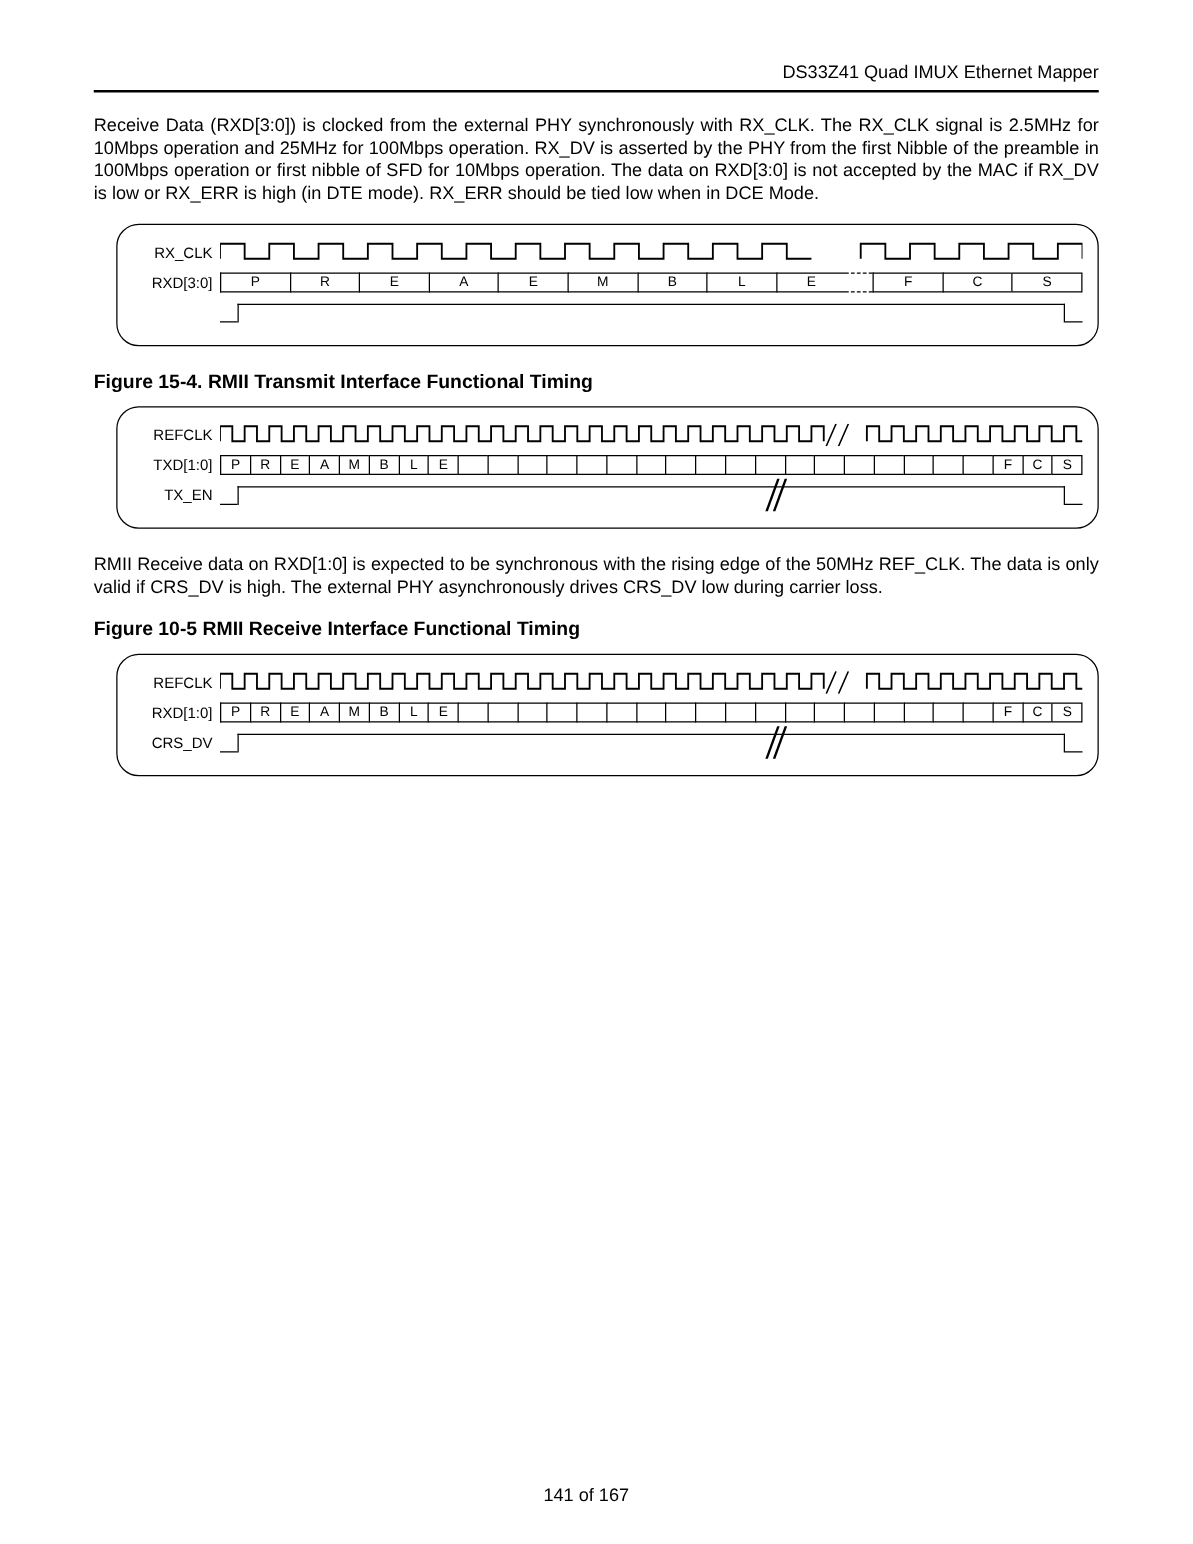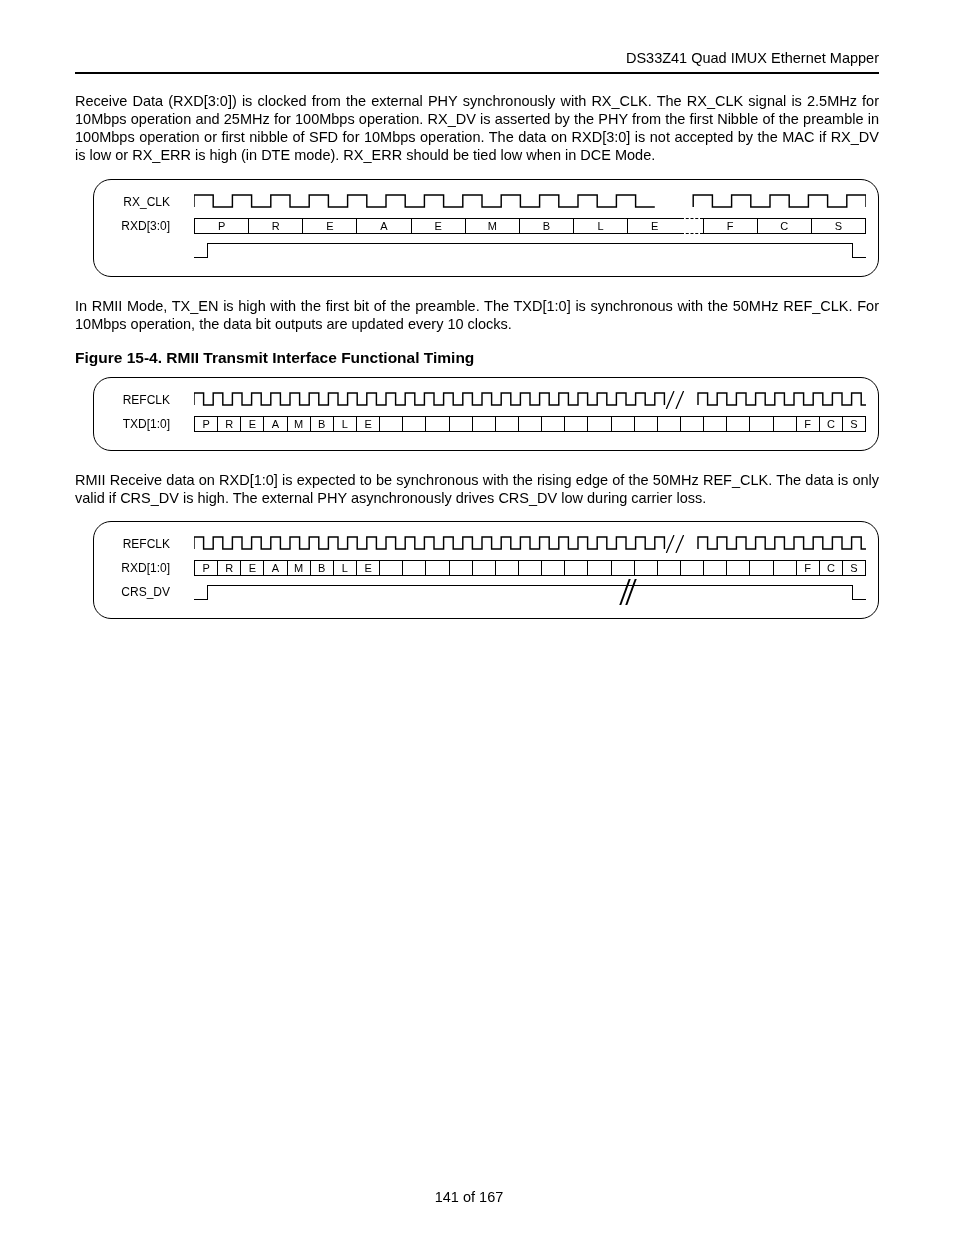--- a/index.html
+++ b/index.html
@@ -39,21 +39,21 @@
     margin:16px 0 10px 0;
   }
   .diagram{
     border:1.5px solid #000;
     border-radius:18px;
     padding:10px 12px 14px 12px;
     margin:8px 0 20px 18px;
     position:relative;
     font-size:12px;
   }
-  .sig-row{display:flex;align-items:center;height:24px;gap:20px;}
+  .sig-row{display:flex;align-items:center;height:24px;gap:2px;}
   .sig-label{width:64px;text-align:right;font-size:12px;padding-right:4px;white-space:nowrap;}
   .wave{flex:1;height:18px;}
   .cells{flex:1;display:flex;height:16px;}
   .cell{
     flex:1;
     border:1px solid #000;
     border-right:none;
     display:flex;align-items:center;justify-content:center;
     font-size:11px;
     min-width:0;
@@ -111,21 +111,20 @@
     <div class="sig-row">
       <div class="sig-label"></div>
       <div class="enable">
         <div class="enable-low-l"></div>
           <div class="enable-line"></div>
           <div class="enable-low-r"></div>
       </div>
     </div>
   </div>
 
-  <p class="para">In RMII Mode, TX_EN is high with the first bit of the preamble. The TXD[1:0] is synchronous with the 50MHz REF_CLK. For 10Mbps operation, the data bit outputs are updated every 10 clocks.</p>
 
   <div class="fig-title">Figure 15-4. RMII Transmit Interface Functional Timing</div>
   <div class="diagram">
     <div class="sig-row">
       <div class="sig-label">REFCLK</div>
       <svg class="wave" viewBox="0 0 700 18" preserveAspectRatio="none">
         <path d="M0 14 L0 2 L10 2 L10 14 L20 14 L20 2 L30 2 L30 14 L40 14 L40 2 L50 2 L50 14 L60 14 L60 2 L70 2 L70 14 L80 14 L80 2 L90 2 L90 14 L100 14 L100 2 L110 2 L110 14 L120 14 L120 2 L130 2 L130 14 L140 14 L140 2 L150 2 L150 14 L160 14 L160 2 L170 2 L170 14 L180 14 L180 2 L190 2 L190 14 L200 14 L200 2 L210 2 L210 14 L220 14 L220 2 L230 2 L230 14 L240 14 L240 2 L250 2 L250 14 L260 14 L260 2 L270 2 L270 14 L280 14 L280 2 L290 2 L290 14 L300 14 L300 2 L310 2 L310 14 L320 14 L320 2 L330 2 L330 14 L340 14 L340 2 L350 2 L350 14 L360 14 L360 2 L370 2 L370 14 L380 14 L380 2 L390 2 L390 14 L400 14 L400 2 L410 2 L410 14 L420 14 L420 2 L430 2 L430 14 L440 14 L440 2 L450 2 L450 14 L460 14 L460 2 L470 2 L470 14 L480 14 L480 2 L490 2 L490 14 M525 14 L525 2 L535 2 L535 14 L545 14 L545 2 L555 2 L555 14 L565 14 L565 2 L575 2 L575 14 L585 14 L585 2 L595 2 L595 14 L605 14 L605 2 L615 2 L615 14 L625 14 L625 2 L635 2 L635 14 L645 14 L645 2 L655 2 L655 14 L665 14 L665 2 L675 2 L675 14 L685 14 L685 2 L695 2 L695 14 L700 14" fill="none" stroke="#000" stroke-width="1.5"></path>
         <path d="M500 0 L492 18 M510 0 L502 18" stroke="#000" stroke-width="1.3"></path>
       </svg>
     </div>
@@ -156,24 +155,37 @@
           <div class="cell"></div>
           <div class="cell"></div>
           <div class="cell"></div>
           <div class="cell"></div>
           <div class="cell"></div>
           <div class="cell">F</div>
           <div class="cell">C</div>
           <div class="cell">S</div>
         </div>
     </div>
+    <div class="sig-row">
+      <div class="sig-label">TX_EN</div>
+      <div class="enable">
+        <div class="enable-low-l"></div>
+          <div class="enable-line"></div>
+          <div class="enable-low-r"></div>
+        <div class="slashgap" style="left:63.5%">
+            <span></span>
+            <span></span>
+          </div>
+      </div>
+    </div>
   </div>
 
   <p class="para">RMII Receive data on RXD[1:0] is expected to be synchronous with the rising edge of the 50MHz REF_CLK. The data is only valid if CRS_DV is high. The external PHY asynchronously drives CRS_DV low during carrier loss.</p>
 
+  <div class="fig-title">Figure 10-5 RMII Receive Interface Functional Timing</div>
   <div class="diagram">
     <div class="sig-row">
       <div class="sig-label">REFCLK</div>
       <svg class="wave" viewBox="0 0 700 18" preserveAspectRatio="none">
         <path d="M0 14 L0 2 L10 2 L10 14 L20 14 L20 2 L30 2 L30 14 L40 14 L40 2 L50 2 L50 14 L60 14 L60 2 L70 2 L70 14 L80 14 L80 2 L90 2 L90 14 L100 14 L100 2 L110 2 L110 14 L120 14 L120 2 L130 2 L130 14 L140 14 L140 2 L150 2 L150 14 L160 14 L160 2 L170 2 L170 14 L180 14 L180 2 L190 2 L190 14 L200 14 L200 2 L210 2 L210 14 L220 14 L220 2 L230 2 L230 14 L240 14 L240 2 L250 2 L250 14 L260 14 L260 2 L270 2 L270 14 L280 14 L280 2 L290 2 L290 14 L300 14 L300 2 L310 2 L310 14 L320 14 L320 2 L330 2 L330 14 L340 14 L340 2 L350 2 L350 14 L360 14 L360 2 L370 2 L370 14 L380 14 L380 2 L390 2 L390 14 L400 14 L400 2 L410 2 L410 14 L420 14 L420 2 L430 2 L430 14 L440 14 L440 2 L450 2 L450 14 L460 14 L460 2 L470 2 L470 14 L480 14 L480 2 L490 2 L490 14 M525 14 L525 2 L535 2 L535 14 L545 14 L545 2 L555 2 L555 14 L565 14 L565 2 L575 2 L575 14 L585 14 L585 2 L595 2 L595 14 L605 14 L605 2 L615 2 L615 14 L625 14 L625 2 L635 2 L635 14 L645 14 L645 2 L655 2 L655 14 L665 14 L665 2 L675 2 L675 14 L685 14 L685 2 L695 2 L695 14 L700 14" fill="none" stroke="#000" stroke-width="1.5"></path>
         <path d="M500 0 L492 18 M510 0 L502 18" stroke="#000" stroke-width="1.3"></path>
       </svg>
     </div>
     <div class="sig-row">
       <div class="sig-label">RXD[1:0]</div>

